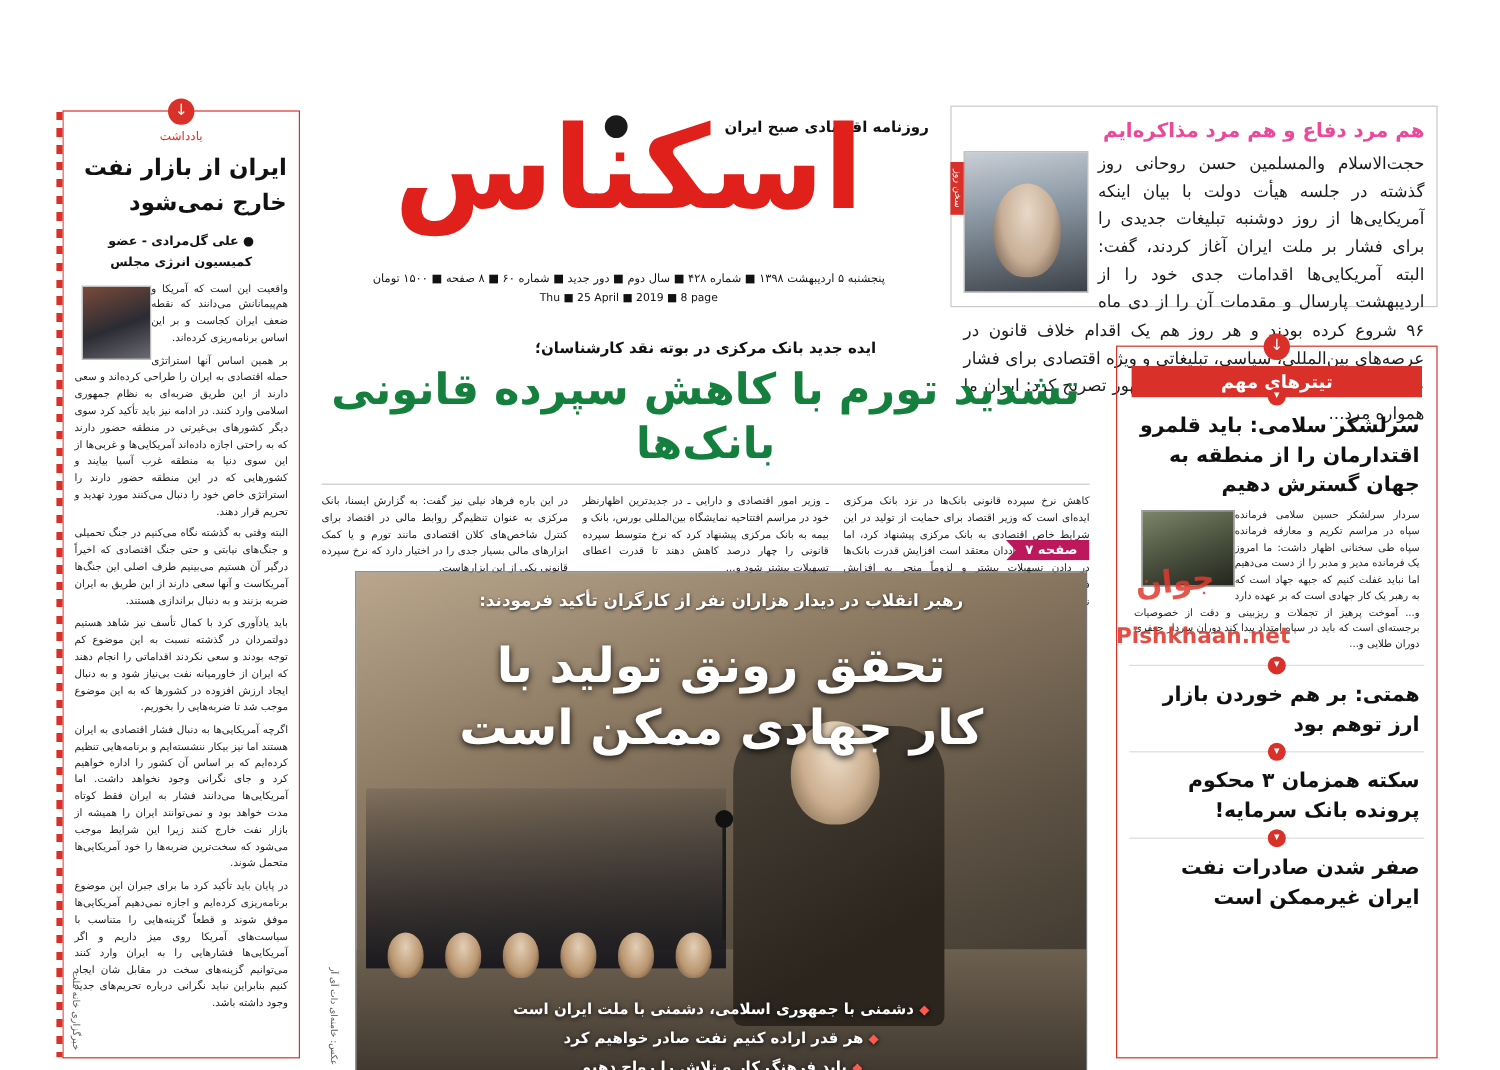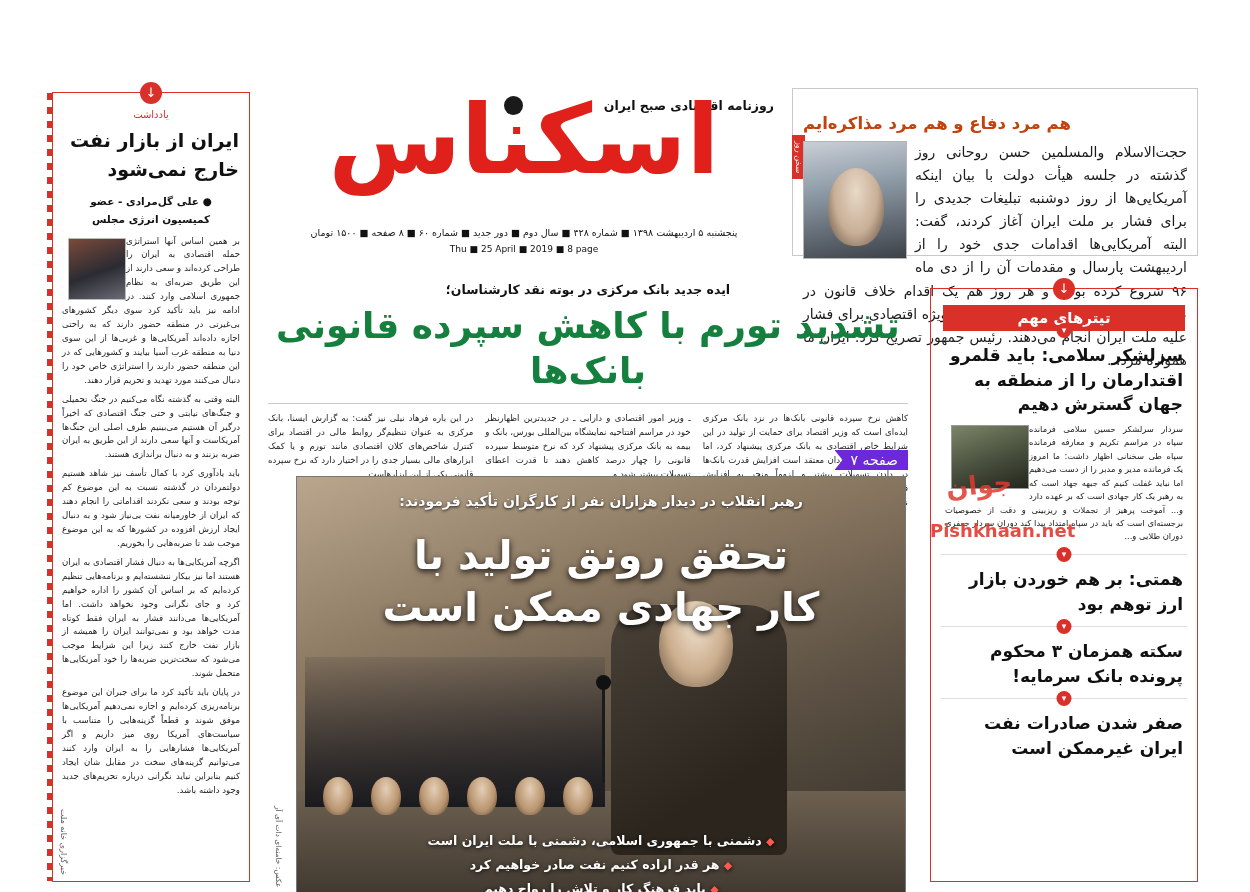--- a/index.html
+++ b/index.html
@@ -96,22 +96,22 @@
   }
 
   
   .tr-box {
     position: absolute; top: 88px; left: 792px;
     width: 406px; height: 168px;
     border: 1px solid #c9c9c9; background: #fff;
     padding: 8px 10px;
   }
   .tr-title {
-    font-size: 16.5px; font-weight: bold; color: #c2410c;
-    margin: 17px 0 8px 0; text-align: left;
+    font-size: 16.5px; font-weight: bold; color: #ec4899;
+    margin: 2px 0 8px 0; text-align: right;
   }
   .tr-photo {
     float: left; width: 104px; height: 118px; margin: 0 8px 4px 0;
     background: linear-gradient(170deg,#c9cfd6 0%,#8d9aa6 40%,#3c4148 100%);
     border: 1px solid #b5b5b5;
     position: relative;
   }
   .tr-photo::after {
     content: ""; position: absolute; left: 24px; top: 26px;
     width: 56px; height: 78px; border-radius: 50% 50% 45% 45%;
@@ -142,23 +142,24 @@
   .lead-rule {
     margin: 10px 0 8px 0; height: 1px; background: #c9c9c9;
   }
   .lead-cols {
     display: flex; gap: 12px; direction: rtl;
     font-size: 8.6px; line-height: 1.62; color: #1a1a1a;
   }
   .lead-cols > div { flex: 1; }
   .lead-page {
     position: absolute; right: 0; top: 168px;
-    background: #6d28d9; color: #fff;
-    font-size: 14px; padding: 2px 10px 2px 16px;
+    background: #be185d; color: #fff;
+    font-size: 11px; padding: 2px 10px 2px 16px;
     clip-path: polygon(0 0, 100% 0, 100% 100%, 0 100%, 8px 50%);
+    font-weight: bold;
   }
 
   
   .photo-wrap {
     position: absolute; top: 476px; left: 296px;
     width: 610px; height: 436px;
     background:
       linear-gradient(160deg,#b9a68d 0%, #8d7a63 30%, #5d5244 60%, #2e2a24 100%);
     border: 1px solid #777;
     overflow: hidden;
@@ -282,20 +283,21 @@
 
 <div id="page">
 
   <div class="left-col">
     <div class="yad-badge">↓</div>
     <div class="yad-label">یادداشت</div>
     <div class="left-title">ایران از بازار نفت خارج نمی‌شود</div>
     <div class="left-author">● علی گل‌مرادی - عضو کمیسیون انرژی مجلس</div>
     <div class="left-body">
       <div class="author-photo"></div>
+      <p class="just">واقعیت این است که آمریکا و هم‌پیمانانش می‌دانند که نقطه ضعف ایران کجاست و بر این اساس برنامه‌ریزی کرده‌اند.</p>
       <p class="just">بر همین اساس آنها استراتژی حمله اقتصادی به ایران را طراحی کرده‌اند و سعی دارند از این طریق ضربه‌ای به نظام جمهوری اسلامی وارد کنند. در ادامه نیز باید تأکید کرد سوی دیگر کشورهای بی‌غیرتی در منطقه حضور دارند که به راحتی اجازه داده‌اند آمریکایی‌ها و غربی‌ها از این سوی دنیا به منطقه غرب آسیا بیایند و کشورهایی که در این منطقه حضور دارند را استراتژی خاص خود را دنبال می‌کنند مورد تهدید و تحریم قرار دهند.</p>
       <p class="just">البته وقتی به گذشته نگاه می‌کنیم در جنگ تحمیلی و جنگ‌های نیابتی و حتی جنگ اقتصادی که اخیراً درگیر آن هستیم می‌بینیم طرف اصلی این جنگ‌ها آمریکاست و آنها سعی دارند از این طریق به ایران ضربه بزنند و به دنبال براندازی هستند.</p>
       <p class="just">باید یادآوری کرد با کمال تأسف نیز شاهد هستیم دولتمردان در گذشته نسبت به این موضوع کم توجه بودند و سعی نکردند اقداماتی را انجام دهند که ایران از خاورمیانه نفت بی‌نیاز شود و به دنبال ایجاد ارزش افزوده در کشورها که به این موضوع موجب شد تا ضربه‌هایی را بخوریم.</p>
       <p class="just">اگرچه آمریکایی‌ها به دنبال فشار اقتصادی به ایران هستند اما نیز بیکار ننشسته‌ایم و برنامه‌هایی تنظیم کرده‌ایم که بر اساس آن کشور را اداره خواهیم کرد و جای نگرانی وجود نخواهد داشت. اما آمریکایی‌ها می‌دانند فشار به ایران فقط کوتاه مدت خواهد بود و نمی‌توانند ایران را همیشه از بازار نفت خارج کنند زیرا این شرایط موجب می‌شود که سخت‌ترین ضربه‌ها را خود آمریکایی‌ها متحمل شوند.</p>
       <p class="just">در پایان باید تأکید کرد ما برای جبران این موضوع برنامه‌ریزی کرده‌ایم و اجازه نمی‌دهیم آمریکایی‌ها موفق شوند و قطعاً گزینه‌هایی را متناسب با سیاست‌های آمریکا روی میز داریم و اگر آمریکایی‌ها فشارهایی را به ایران وارد کنند می‌توانیم گزینه‌های سخت در مقابل شان ایجاد کنیم بنابراین نباید نگرانی درباره تحریم‌های جدید وجود داشته باشد.</p>
     </div>
     <div class="left-foot">خبرگزاری خانه ملت</div>
   </div>
 
   <div class="masthead">

